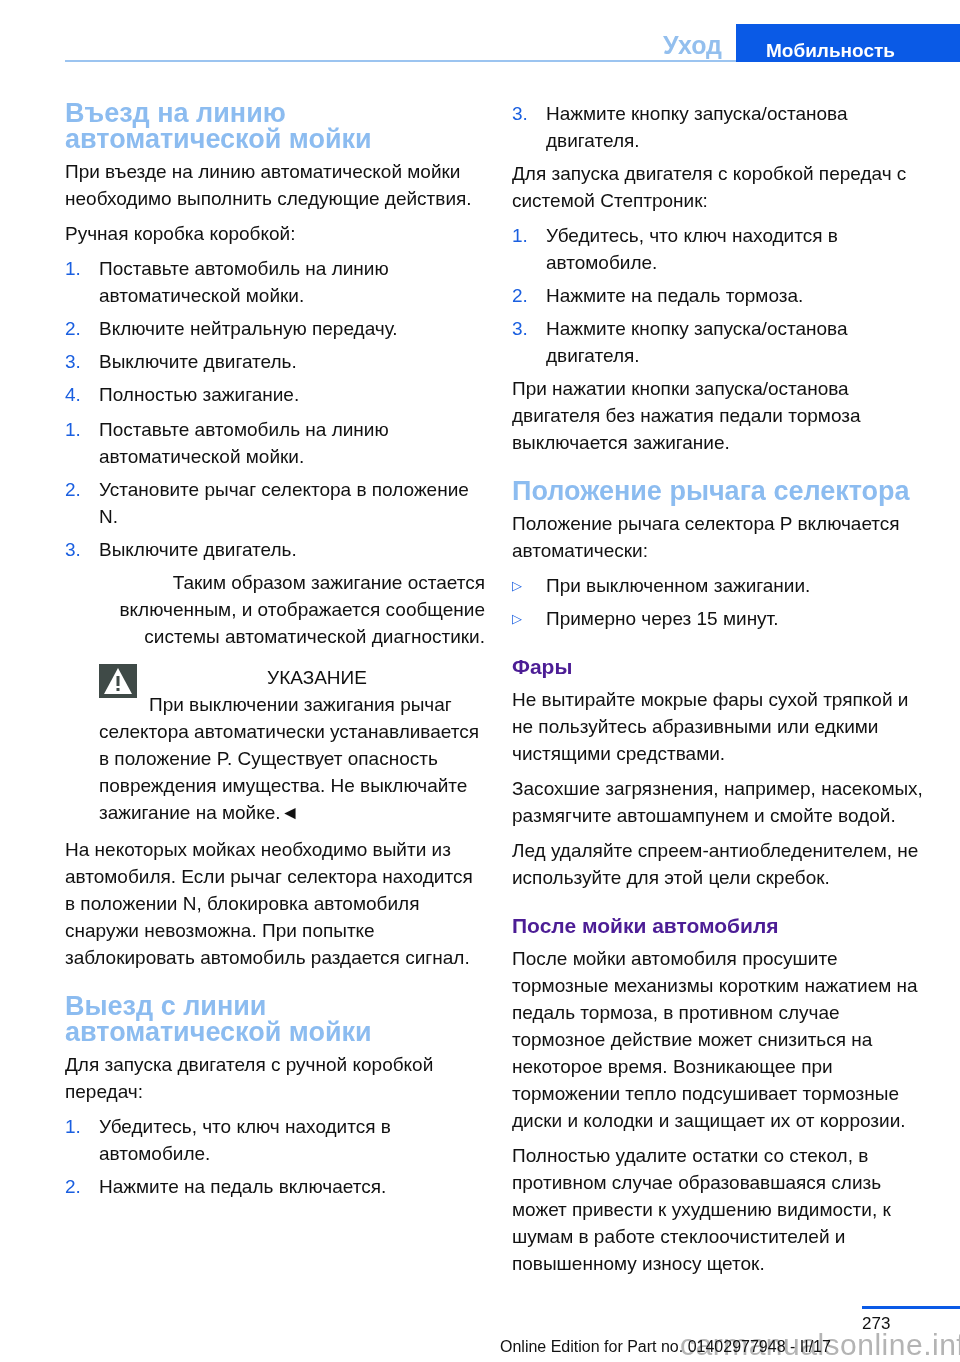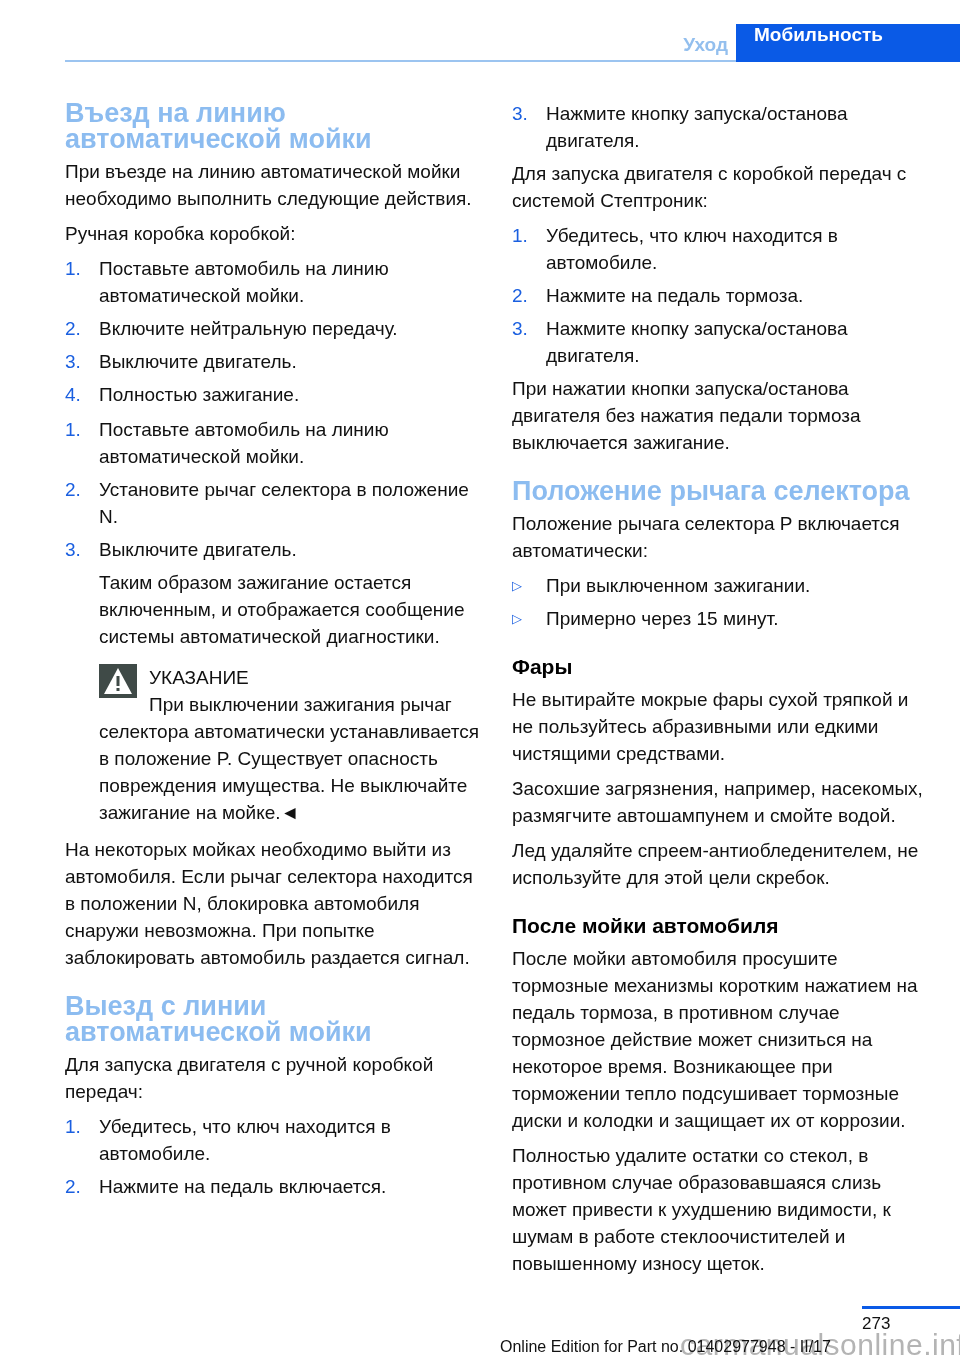--- a/index.html
+++ b/index.html
@@ -7,58 +7,58 @@
     width: 960px; height: 1362px; position: relative; overflow: hidden;
     font-family: "Liberation Sans", "DejaVu Sans", sans-serif;
     color: #111111;
   }
   .header-rule {
     position: absolute; left: 65px; right: 0; top: 60px; height: 2px;
     background: #9cc4f0;
   }
   .tab-care {
     position: absolute; left: 640px; top: 28px; width: 96px; height: 34px;
-    display: flex; align-items: center; justify-content: flex-end; padding-right: 8px; box-sizing: border-box;
-    color: #93bfee; font-weight: bold; font-size: 19px;
+    display: flex; align-items: center; justify-content: flex-end; padding-right: 14px; box-sizing: border-box;
+    color: #93bfee; font-weight: bold; font-size: 25px;
   }
   .tab-mobility {
     position: absolute; left: 736px; top: 24px; width: 224px; height: 38px;
     background: #0a5ae6; color: #ffffff; font-weight: bold; font-size: 19px;
-    display: flex; align-items: flex-start; padding-left: 18px; box-sizing: border-box;
+    display: flex; align-items: flex-end; padding-left: 30px; box-sizing: border-box;
   }
   .col {
     position: absolute; top: 100px; width: 420px;
     font-size: 19px; line-height: 27px;
   }
   .col-left { left: 65px; }
   .col-right { left: 512px; width: 418px; }
   .h-light {
     color: #8cbcf0; font-weight: bold; font-size: 27px; line-height: 26px;
     margin: 0 0 6px 0;
   }
   .h-dark {
-    color: #000000; font-weight: bold; font-size: 21px; line-height: 26px;
+    color: #4c1d95; font-weight: bold; font-size: 21px; line-height: 26px;
     margin: 0 0 6px 0;
   }
   p { margin: 0 0 8px 0; }
   .ol { margin: 8px 0 6px 0; padding: 0; list-style: none; }
   .ol li { display: flex; margin-bottom: 6px; }
   .ol .num { color: #1a5fe0; width: 34px; flex: 0 0 34px; }
   .ol .txt { flex: 1; }
   .bl { margin: 8px 0 6px 0; padding: 0; list-style: none; }
   .bl li { display: flex; margin-bottom: 6px; }
   .bl .bullet { color: #1a5fe0; width: 34px; flex: 0 0 34px; font-size: 13px; }
-  .sub-note { padding-left: 34px; margin-top: 2px; }
+  .sub-note { padding-left: 34px; margin-top: 2px; text-align: right; }
   .warn { margin: 14px 0 10px 34px; position: relative; }
   .warn-icon {
     float: left; width: 38px; height: 34px; background: #3f4a47;
     margin: 0 12px 0 0; position: relative;
   }
   .warn-icon svg { position: absolute; left: 3px; top: 2px; }
-  .warn-title { display: block; }
+  .warn-title { display: block; text-align: center; }
   .sec-gap { margin-top: 22px; }
   .footer-rule {
     position: absolute; left: 862px; right: 0; top: 1306px; height: 3px; background: #0a5ae6;
   }
   .page-number {
     position: absolute; left: 862px; top: 1314px; font-size: 17px; color: #111;
   }
   .footer-text {
     position: absolute; left: 500px; top: 1338px; font-size: 16px; color: #111;
   }

